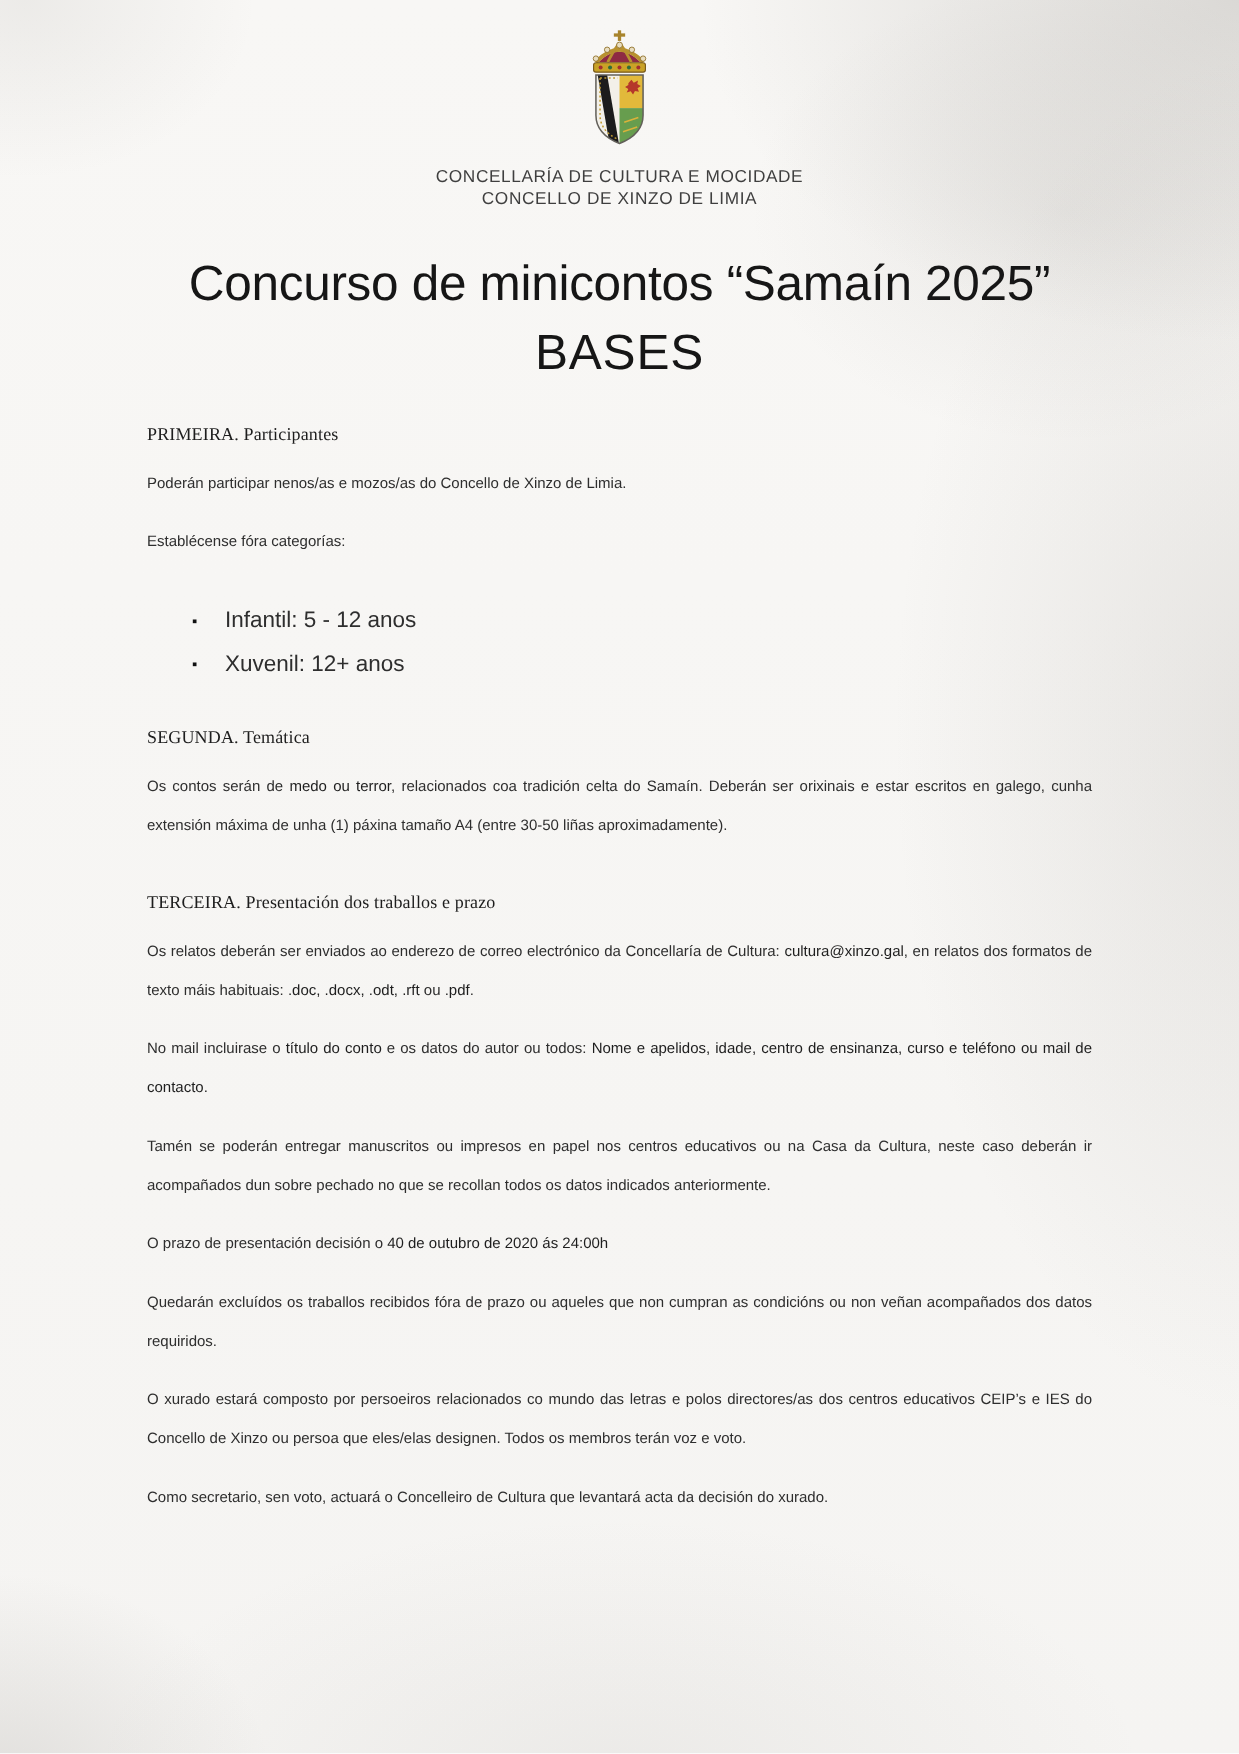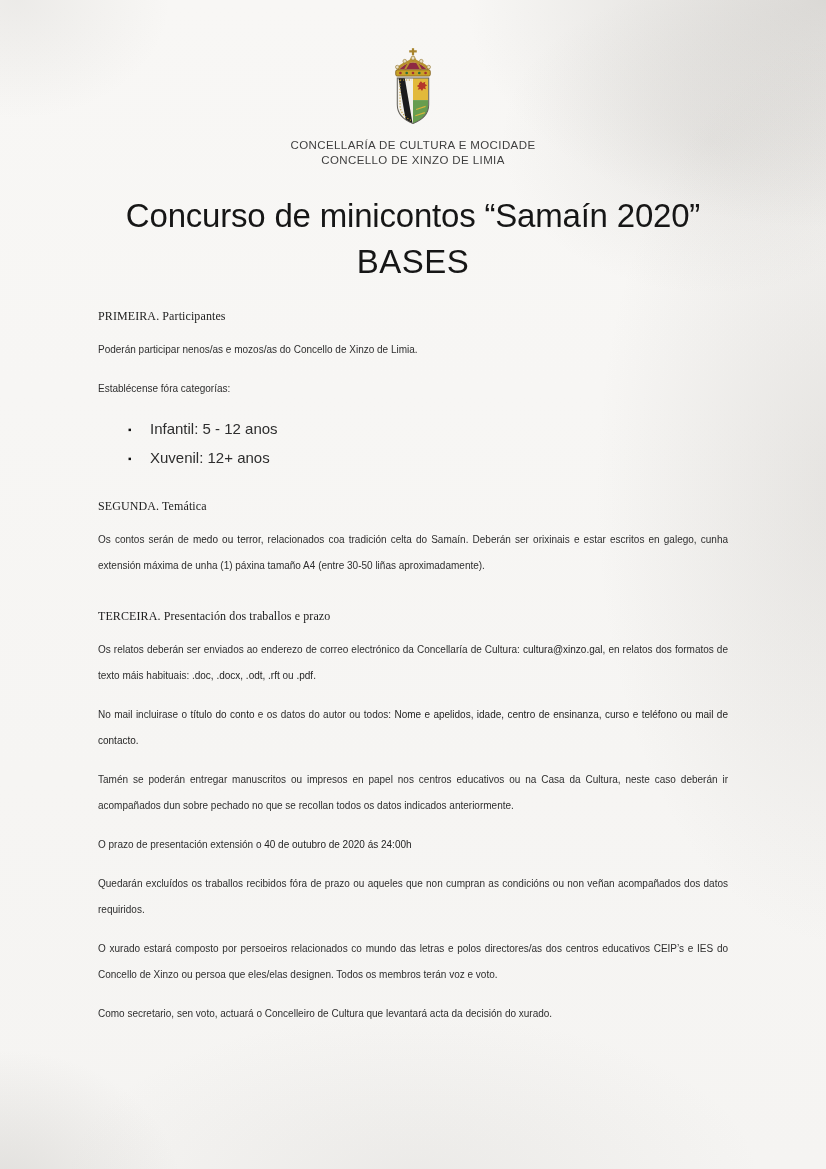--- a/index.html
+++ b/index.html
@@ -13,32 +13,32 @@
     background:
       radial-gradient(600px 380px at 100% 0%, rgba(150,146,140,0.30), rgba(150,146,140,0) 60%),
       radial-gradient(380px 700px at 102% 42%, rgba(158,153,147,0.20), rgba(158,153,147,0) 65%),
       radial-gradient(300px 220px at 86% 12%, rgba(150,146,140,0.14), rgba(150,146,140,0) 70%),
       radial-gradient(280px 220px at 0% 102%, rgba(150,146,140,0.22), rgba(150,146,140,0) 65%),
       radial-gradient(220px 170px at 2% 0%, rgba(150,146,140,0.12), rgba(150,146,140,0) 70%),
       radial-gradient(500px 240px at 50% 101%, rgba(150,146,140,0.10), rgba(150,146,140,0) 70%),
       linear-gradient(180deg,#f8f7f5 0%,#f5f4f2 100%);
     color:#2e2e2e;
   }
-  .header{ text-align:center; padding-top:48px; }
+  .header{ text-align:center; padding-top:20px; }
   .crest{ display:inline-block; line-height:0; }
   .org-lines{ margin-top:7px; font-size:11.5px; line-height:15px; letter-spacing:0.4px; color:#3f3f3f; }
   .title-block{ margin-top:25px; text-align:center; color:#161616; }
   .doc-title{ font-size:33px; line-height:46px; font-weight:400; margin:0; letter-spacing:-0.2px; }
   .doc-subtitle{ font-size:33px; line-height:46px; font-weight:400; margin:0; letter-spacing:0.5px; }
   .content{ margin:22px 98px 0 98px; }
   .sec-heading{ font-size:12px; font-weight:400; color:#1d1d1d; margin:30px 0 6px 0; letter-spacing:0.1px;font-family:Liberation Serif, serif; }
   .doc-section:first-child .sec-heading{ margin-top:24px; }
   .para{ font-size:10px; line-height:26px; margin:13px 0; text-align:justify; color:#2e2e2e; }
   .para .b{ font-weight:normal; color:#1e1e1e; }
-  .bullets{ list-style:none; margin:16px 0 14px 0; padding:0 0 0 30px; }
+  .bullets{ list-style:none; margin:28px 0 14px 0; padding:0 0 0 30px; }
   .bullets li{ font-size:15px; line-height:21px; margin:0 0 7px 0; }
   .sq{ display:inline-block; font-size:10px; width:22px; color:#111; vertical-align:1px; }
 </style>
 </head>
 <body>
 
 <div class="page">
 
   <div class="header">
     <span class="crest">
@@ -78,21 +78,21 @@
         <path d="M12 38 H52 V72 Q52 88 32 96 Q12 88 12 72 Z" fill="none" stroke="#63605a" stroke-width="1.3"></path>
       </svg>
     </span>
     <div class="org-lines">
       <div>CONCELLARÍA DE CULTURA E MOCIDADE</div>
       <div>CONCELLO DE XINZO DE LIMIA</div>
     </div>
   </div>
 
   <div class="title-block">
-    <h1 class="doc-title">Concurso de minicontos “Samaín 2020”</h1>
+    <h1 class="doc-title">Concurso de minicontos “Samaín 2025”</h1>
     <h1 class="doc-subtitle">BASES</h1>
   </div>
 
   <main class="content">
       <section class="doc-section">
         <h2 class="sec-heading">PRIMEIRA. Participantes</h2>
         <p class="para"><span>Poderán participar nenos/as e mozos/as do Concello de Xinzo de Limia.</span></p>
         <p class="para"><span>Establécense fóra categorías:</span></p>
         <ul class="bullets">
           <li><span class="sq">▪</span><span>Infantil: 5 - 12 anos</span></li>
@@ -101,21 +101,21 @@
       </section>
       <section class="doc-section">
         <h2 class="sec-heading">SEGUNDA. Temática</h2>
         <p class="para"><span>Os contos serán de </span><span class="b">medo ou terror</span><span>, relacionados coa tradición celta do Samaín. Deberán ser orixinais e estar escritos en galego, cunha extensión máxima de unha (1) páxina tamaño A4 (entre 30-50 liñas aproximadamente).</span></p>
       </section>
       <section class="doc-section">
         <h2 class="sec-heading">TERCEIRA. Presentación dos traballos e prazo</h2>
         <p class="para"><span>Os relatos deberán ser enviados ao enderezo de correo electrónico da Concellaría de Cultura: </span><span class="b">cultura@xinzo.gal</span><span>, en relatos dos formatos de texto máis habituais: </span><span class="b">.doc, .docx, .odt, .rft</span><span> ou </span><span class="b">.pdf</span><span>.</span></p>
         <p class="para"><span>No mail incluirase o </span><span class="b">título do conto</span><span> e os datos do autor ou todos: </span><span class="b">Nome e apelidos, idade, centro de ensinanza, curso e teléfono ou mail de contacto.</span></p>
         <p class="para"><span>Tamén se poderán entregar manuscritos ou impresos en papel nos centros educativos ou na Casa da Cultura, neste caso deberán ir acompañados dun sobre pechado no que se recollan todos os datos indicados anteriormente.</span></p>
-        <p class="para"><span>O prazo de presentación extensión o </span><span class="b">40 de outubro de 2020 ás 24:00h</span></p>
+        <p class="para"><span>O prazo de presentación decisión o </span><span class="b">40 de outubro de 2020 ás 24:00h</span></p>
         <p class="para"><span>Quedarán excluídos os traballos recibidos fóra de prazo ou aqueles que non cumpran as condicións ou non veñan acompañados dos datos requiridos.</span></p>
       </section>
       <section class="doc-section">
         <p class="para"><span>O xurado estará composto por persoeiros relacionados co mundo das letras e polos directores/as dos centros educativos CEIP’s e IES do Concello de Xinzo ou persoa que eles/elas designen. Todos os membros terán voz e voto.</span></p>
         <p class="para"><span>Como secretario, sen voto, actuará o Concelleiro de Cultura que levantará acta da decisión do xurado.</span></p>
       </section>
     </main>
 
 </div>
 

